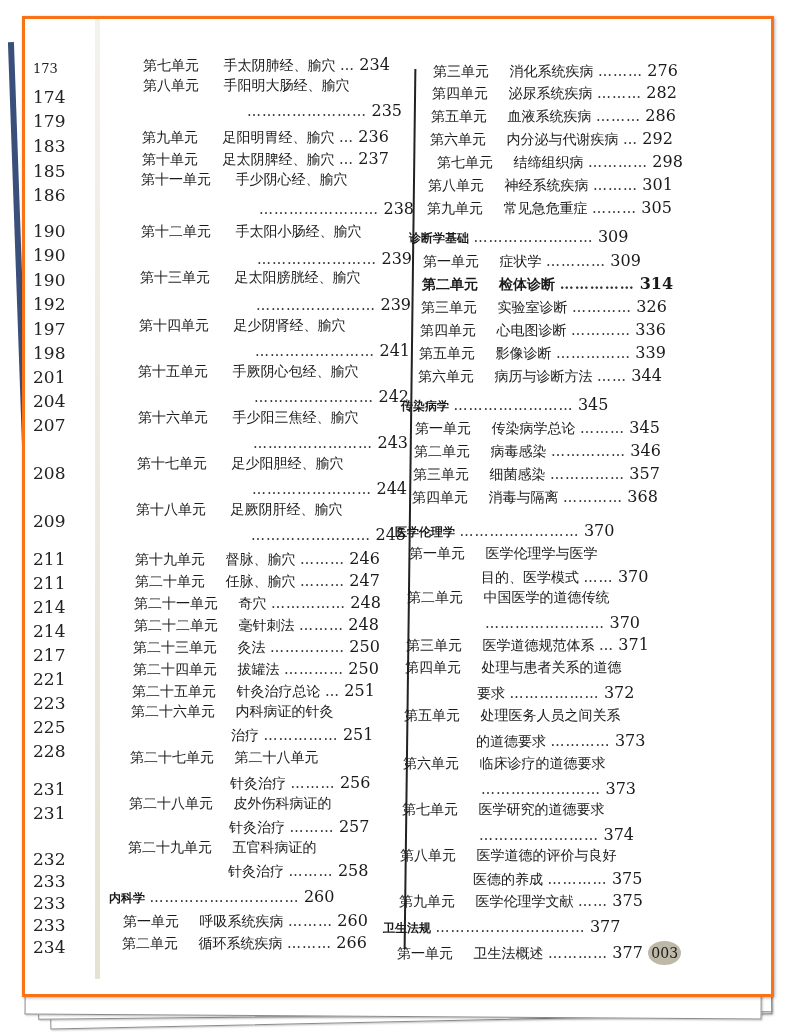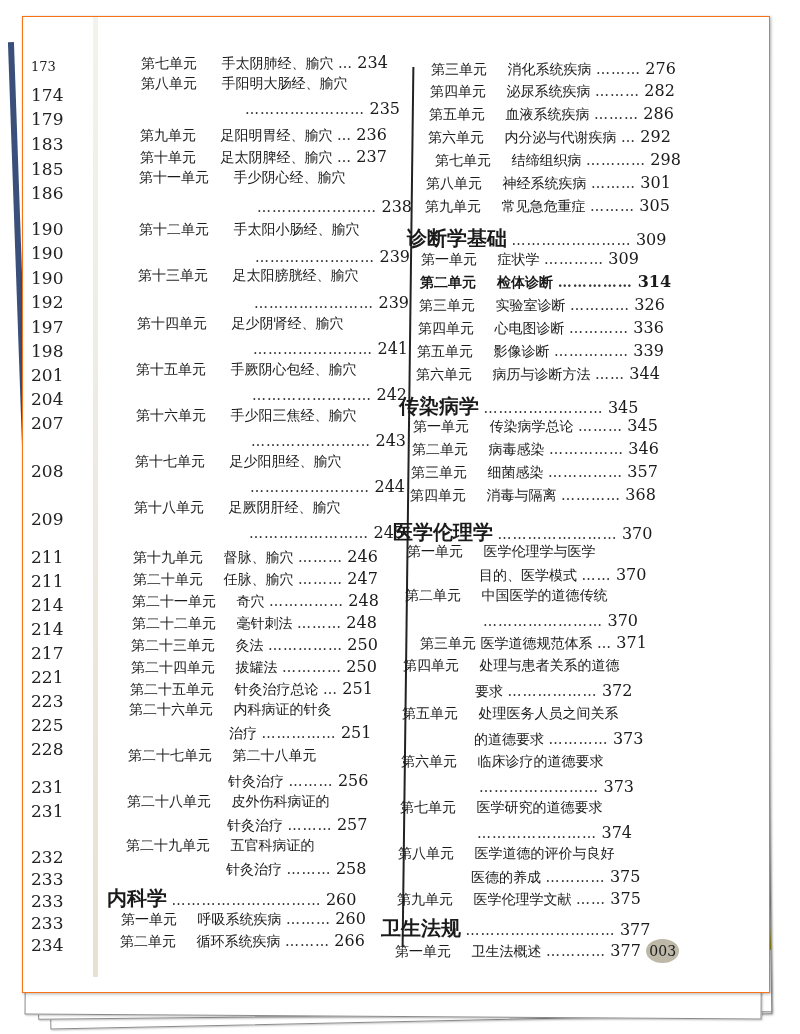--- a/index.html
+++ b/index.html
@@ -5,35 +5,35 @@
   html, body { margin:0; padding:0; }
   body { width:800px; height:1034px; background:#ffffff; position:relative; overflow:hidden;
          font-family:"DejaVu Serif","Liberation Serif",serif; color:#1a1a1a; }
   .sheet { position:absolute; background:#fff; border:1px solid #8a8a8a; box-shadow:1px 1px 2px rgba(0,0,0,0.25); }
   .s1 { left:40px; top:30px; width:720px; height:990px; transform:rotate(-1.2deg); }
   .s2 { left:33px; top:24px; width:732px; height:990px; transform:rotate(-0.6deg); }
   .s3 { left:28px; top:20px; width:735px; height:995px; transform:rotate(0.4deg); }
   .blue-edge { position:absolute; left:17px; top:42px; width:6px; height:520px; background:#3a4f7a; transform:rotate(-2deg); }
   .olive-edge { position:absolute; left:759px; top:860px; width:10px; height:90px; background:#9a8a1a; transform:rotate(-3deg); }
   .page { position:absolute; left:22px; top:16px; width:746px; height:975px; background:#fff;
-          border:1px solid #f97316; box-shadow:1px 1px 3px rgba(0,0,0,0.3); }
+          border:3px solid #f97316; box-shadow:1px 1px 3px rgba(0,0,0,0.3); }
   .gutter { position:absolute; left:70px; top:0; width:5px; height:960px;
             background:linear-gradient(#f4f2ec,#e6e1d2); }
   .prev-nums { position:absolute; left:8px; top:46px; }
   .prev-num { position:absolute; left:0; font-size:17px; color:#222; white-space:nowrap; }
   .col { position:absolute; }
   .col-left { left:82px; top:36px; width:290px; }
   .col-right { left:360px; top:40px; width:300px; }
   .divider { position:absolute; left:384px; top:50px; width:1.5px; height:880px; background:#222; transform:rotate(0.7deg); }
   .entry { position:absolute; font-size:14px; white-space:nowrap; }
   .unit { display:inline-block; }
   .title { display:inline-block; }
   .dots { display:inline-block; letter-spacing:1px; color:#333; }
   .pg { font-size:16px; }
-  .section { font-weight:bold; font-size:20px; }
+  .section { font-weight:bold; font-size:12px; }
   .badge { display:inline-block; background:#bdb8a8; border-radius:50%; padding:4px 3px; font-size:14px; margin-left:1px; }
 </style>
 </head>
 <body>
 
 <div class="sheet s1"></div>
 <div class="sheet s2"></div>
 <div class="sheet s3"></div>
 <div class="blue-edge"></div>
 <div class="olive-edge"></div>
@@ -422,21 +422,21 @@
       <span class="pg">370</span>
     </div>
     <div class="entry" style="left:22px;top:530px;">
       <span class="unit" style="width:72px">第二单元</span>
       <span class="title">中国医学的道德传统</span>
     </div>
     <div class="entry" style="left:100px;top:554px;">
       <span class="dots">……………………</span>
       <span class="pg">370</span>
     </div>
-    <div class="entry" style="left:21px;top:576px;text-align:right;">
+    <div class="entry" style="left:21px;top:576px;">
       <span class="unit" style="width:72px">第三单元</span>
       <span class="title">医学道德规范体系</span>
       <span class="dots">…</span>
       <span class="pg">371</span>
     </div>
     <div class="entry" style="left:20px;top:600px;">
       <span class="unit" style="width:72px">第四单元</span>
       <span class="title">处理与患者关系的道德</span>
     </div>
     <div class="entry" style="left:92px;top:624px;">

